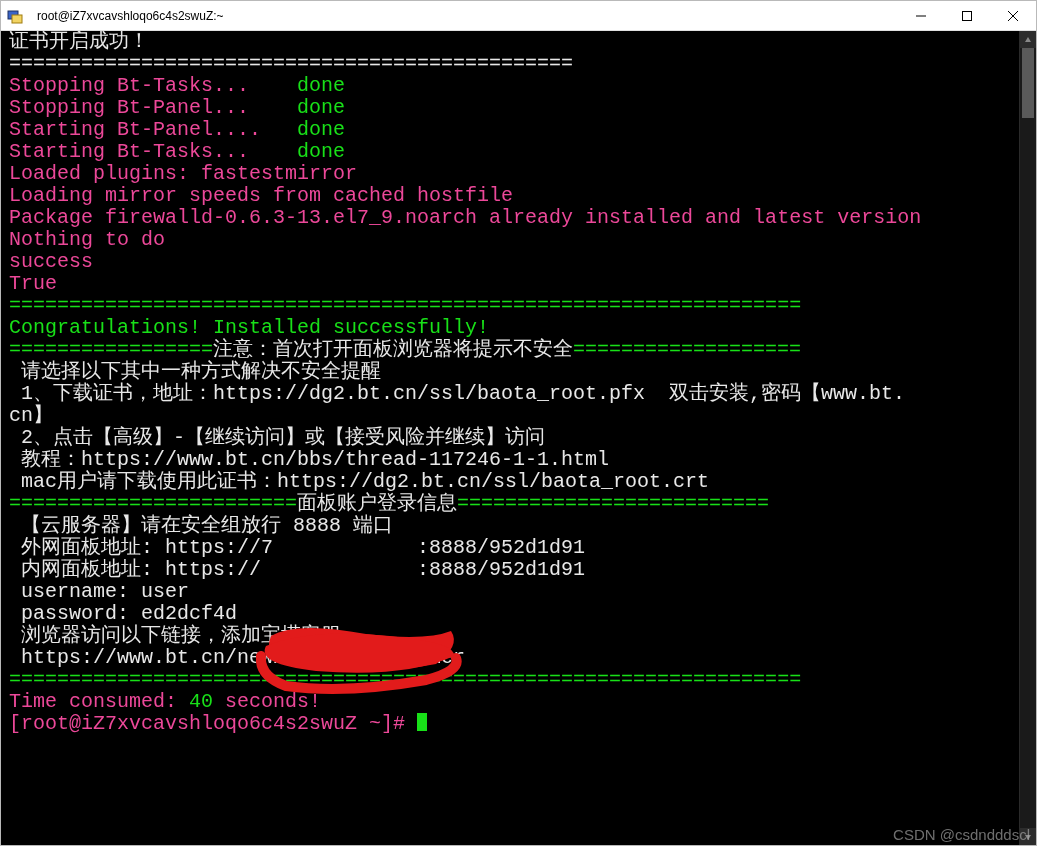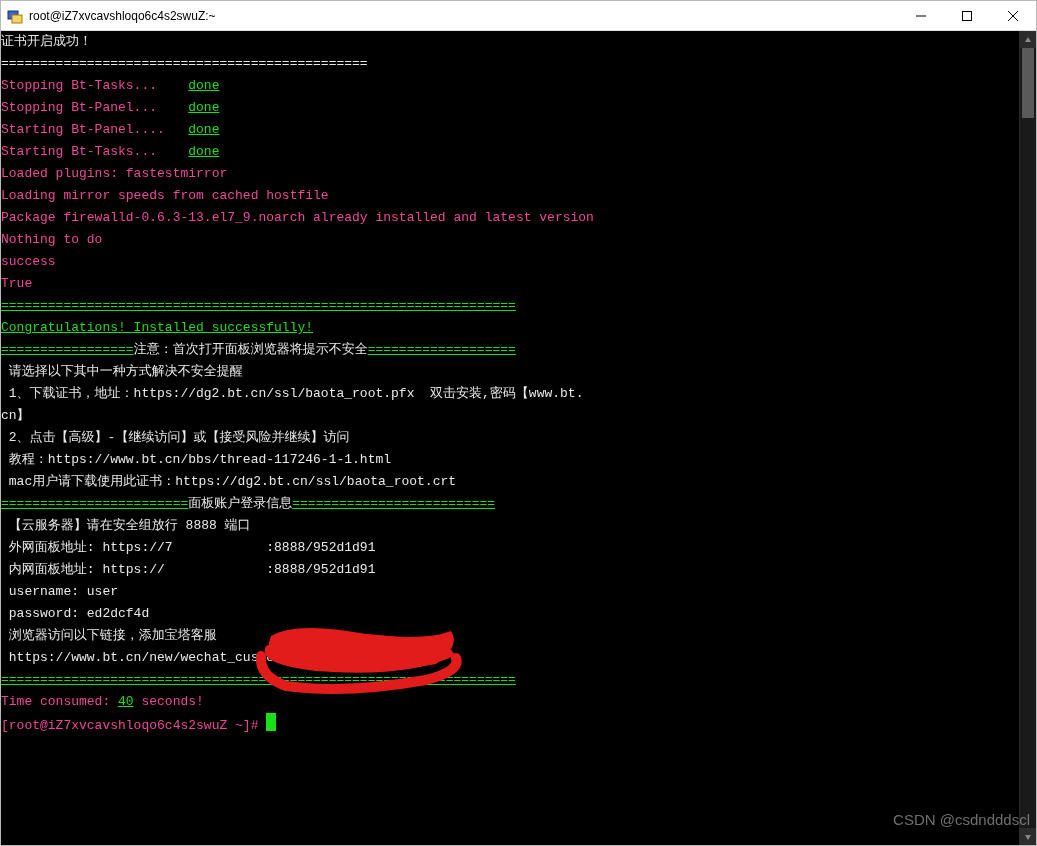--- a/index.html
+++ b/index.html
@@ -27,49 +27,49 @@
     font-size: 12px;
     color: #000;
   }
   .titlebar .app-icon {
     width: 16px; height: 16px;
     margin-right: 6px;
     display: inline-flex;
     align-items: center;
     justify-content: center;
   }
-  .titlebar .title-text { flex: 0 0 auto; }
+  .titlebar .title-text { flex: 0 0 auto; margin-left: 8px; }
   .titlebar .spacer { flex: 1 1 auto; }
   .ctrl-btn {
     width: 46px; height: 30px;
     display: flex;
     align-items: center;
     justify-content: center;
     color: #000;
   }
   .ctrl-btn svg { width: 10px; height: 10px; }
   .term-wrap {
     position: relative;
     flex: 1 1 auto;
     display: flex;
     background: #000;
   }
   .terminal {
     flex: 1 1 auto;
     background: #000;
     color: #ccc;
     font-family: "Consolas","Courier New",monospace;
-    font-size: 13px;
+    font-size: 20px;
     line-height: 22px;
     white-space: pre;
-    padding: 0 2px 4px 0;
+    padding: 0 2px 4px 8px;
     overflow: hidden;
     position: relative;
   }
-  .terminal .green { color: #18e018; text-decoration: underline; }
+  .terminal .green { color: #18e018; }
   .terminal .white { color: #e8e8e8; }
   .terminal .gray { color: #ec4899; }
   .cursor {
     display: inline-block;
     width: 10px; height: 18px;
     background: #18e018;
     vertical-align: -2px;
   }
   .redact {
     position: absolute;
@@ -93,21 +93,21 @@
   .sb-thumb {
     position: absolute;
     left: 2px; right: 2px;
     top: 0; height: 70px;
     background: #5a5a5a;
     border-radius: 0;
   }
   .watermark {
     position: absolute;
     right: 6px;
-    bottom: 17px;
+    bottom: 2px;
     color: #aaa;
     opacity: 0.65;
     font-size: 15px;
     font-family: Arial, sans-serif;
     pointer-events: none;
   }
 </style>
 </head>
 <body>
 

